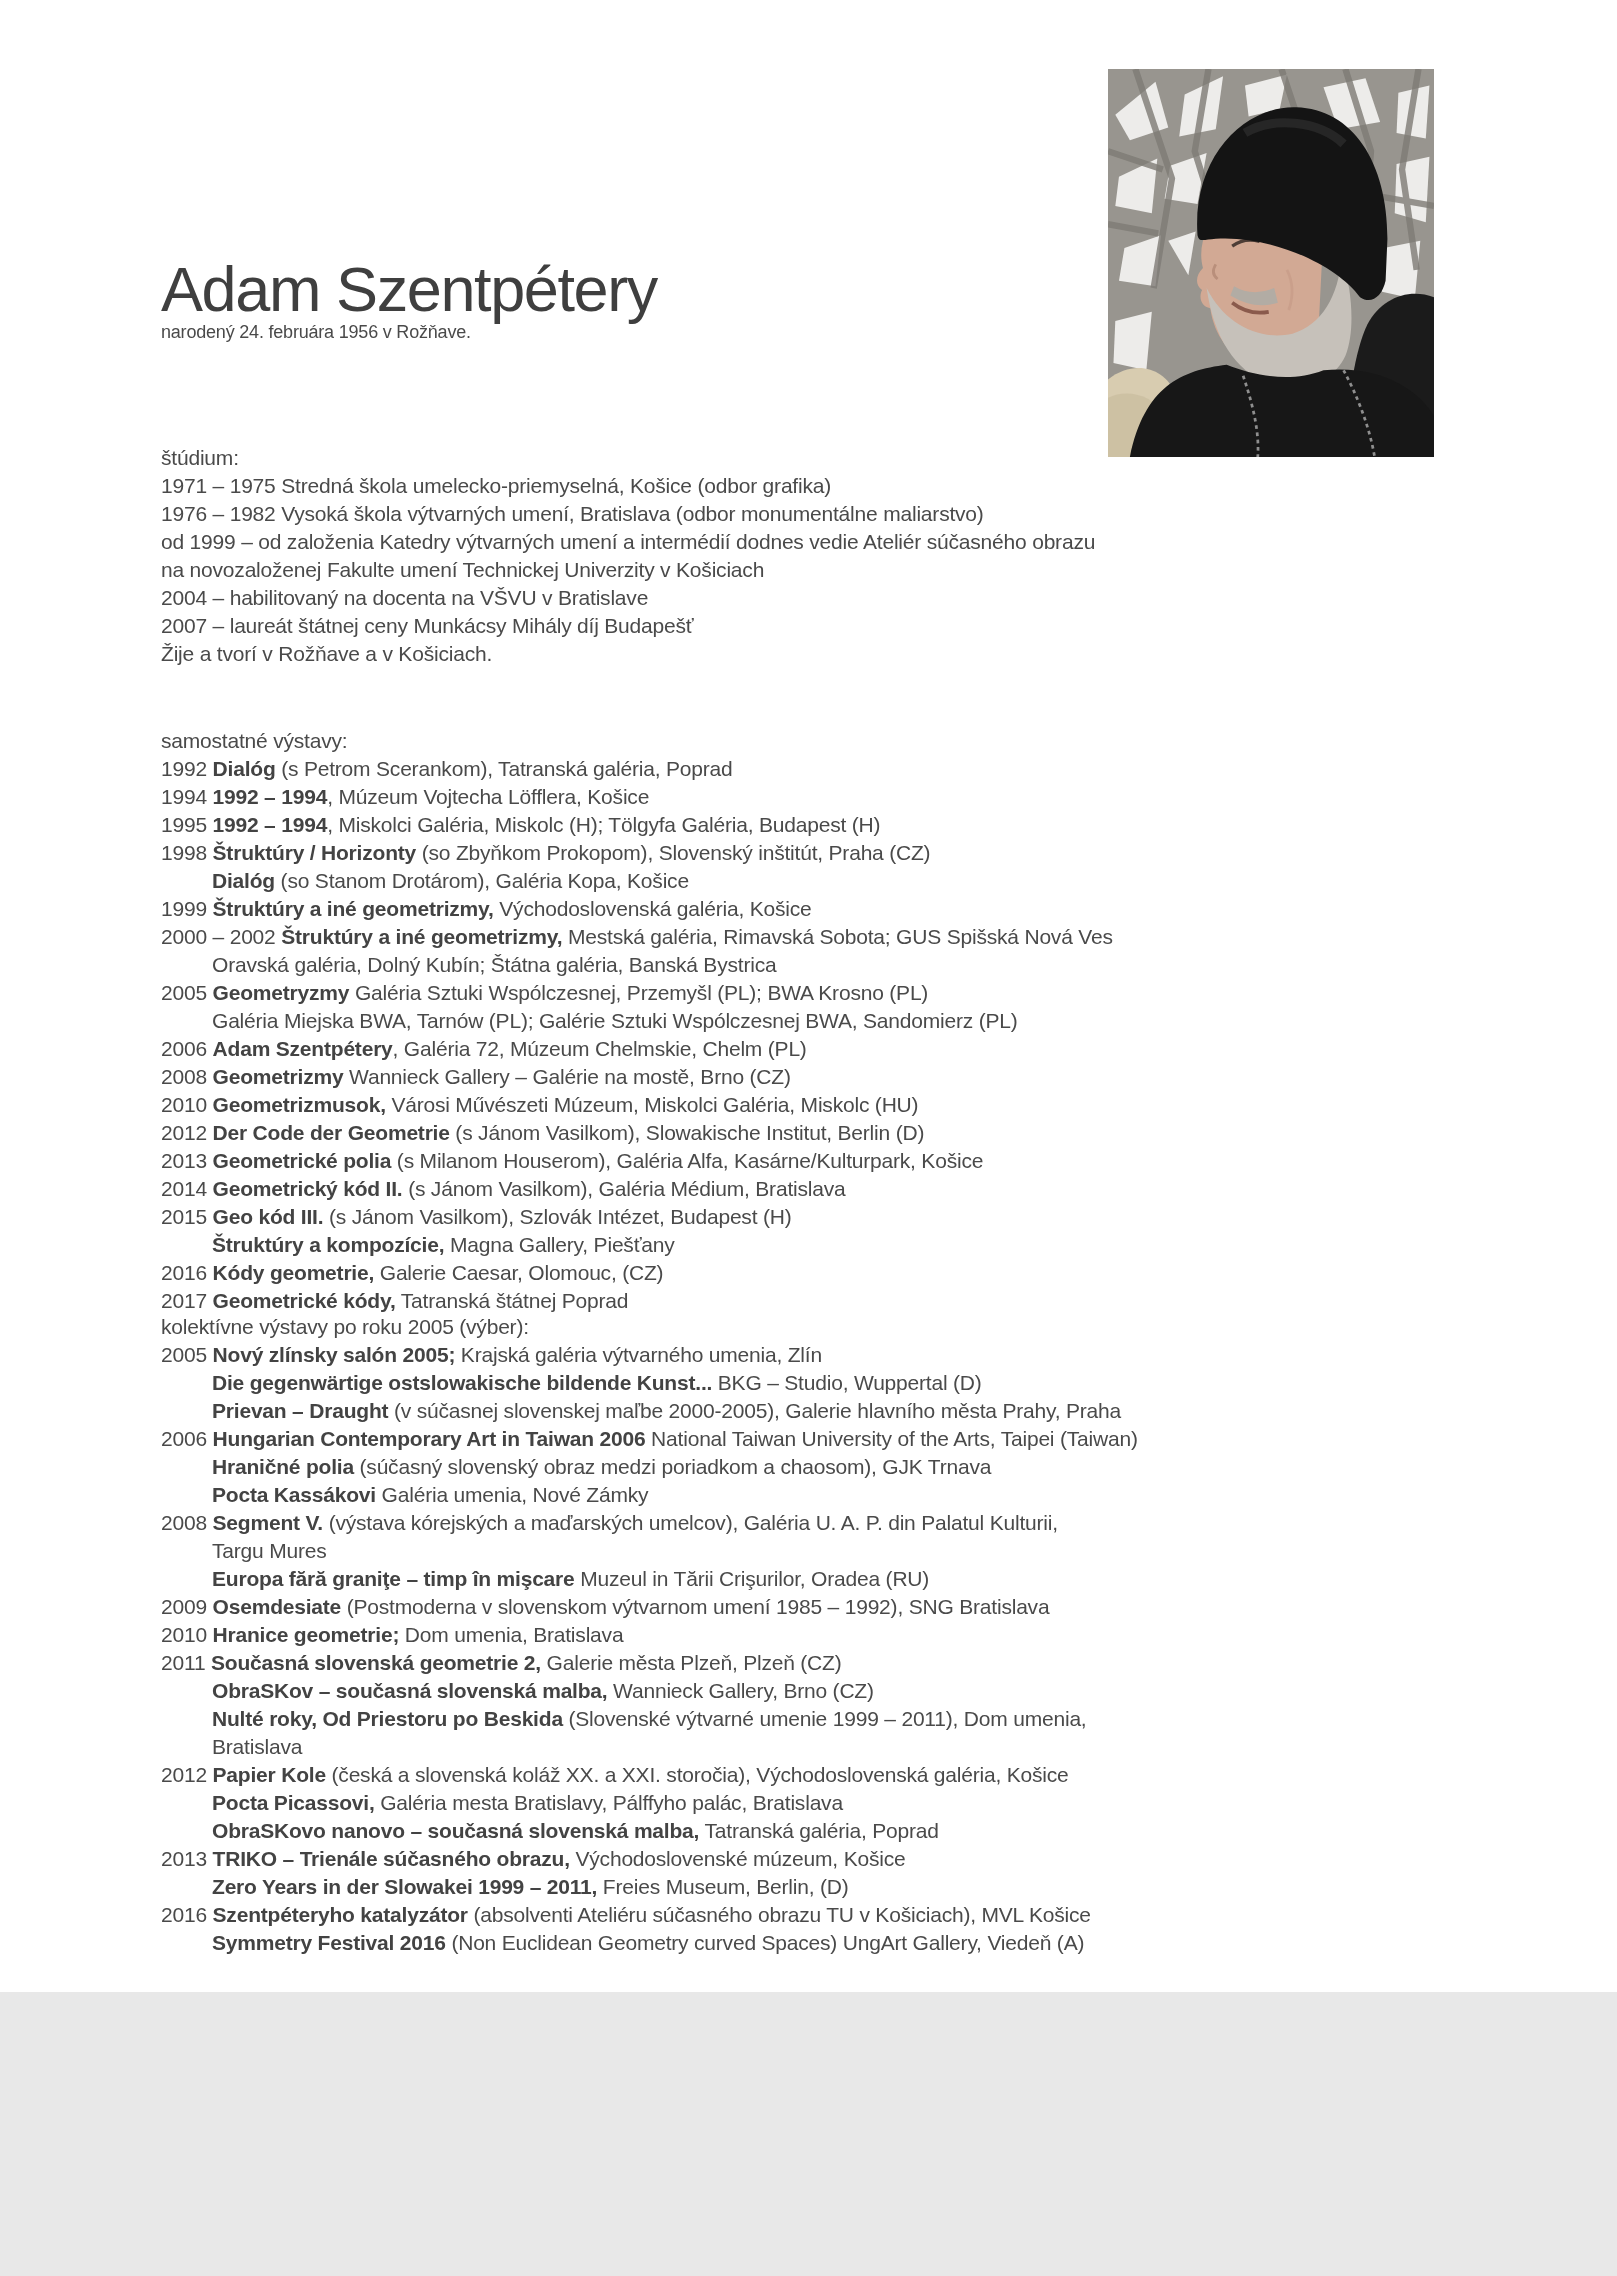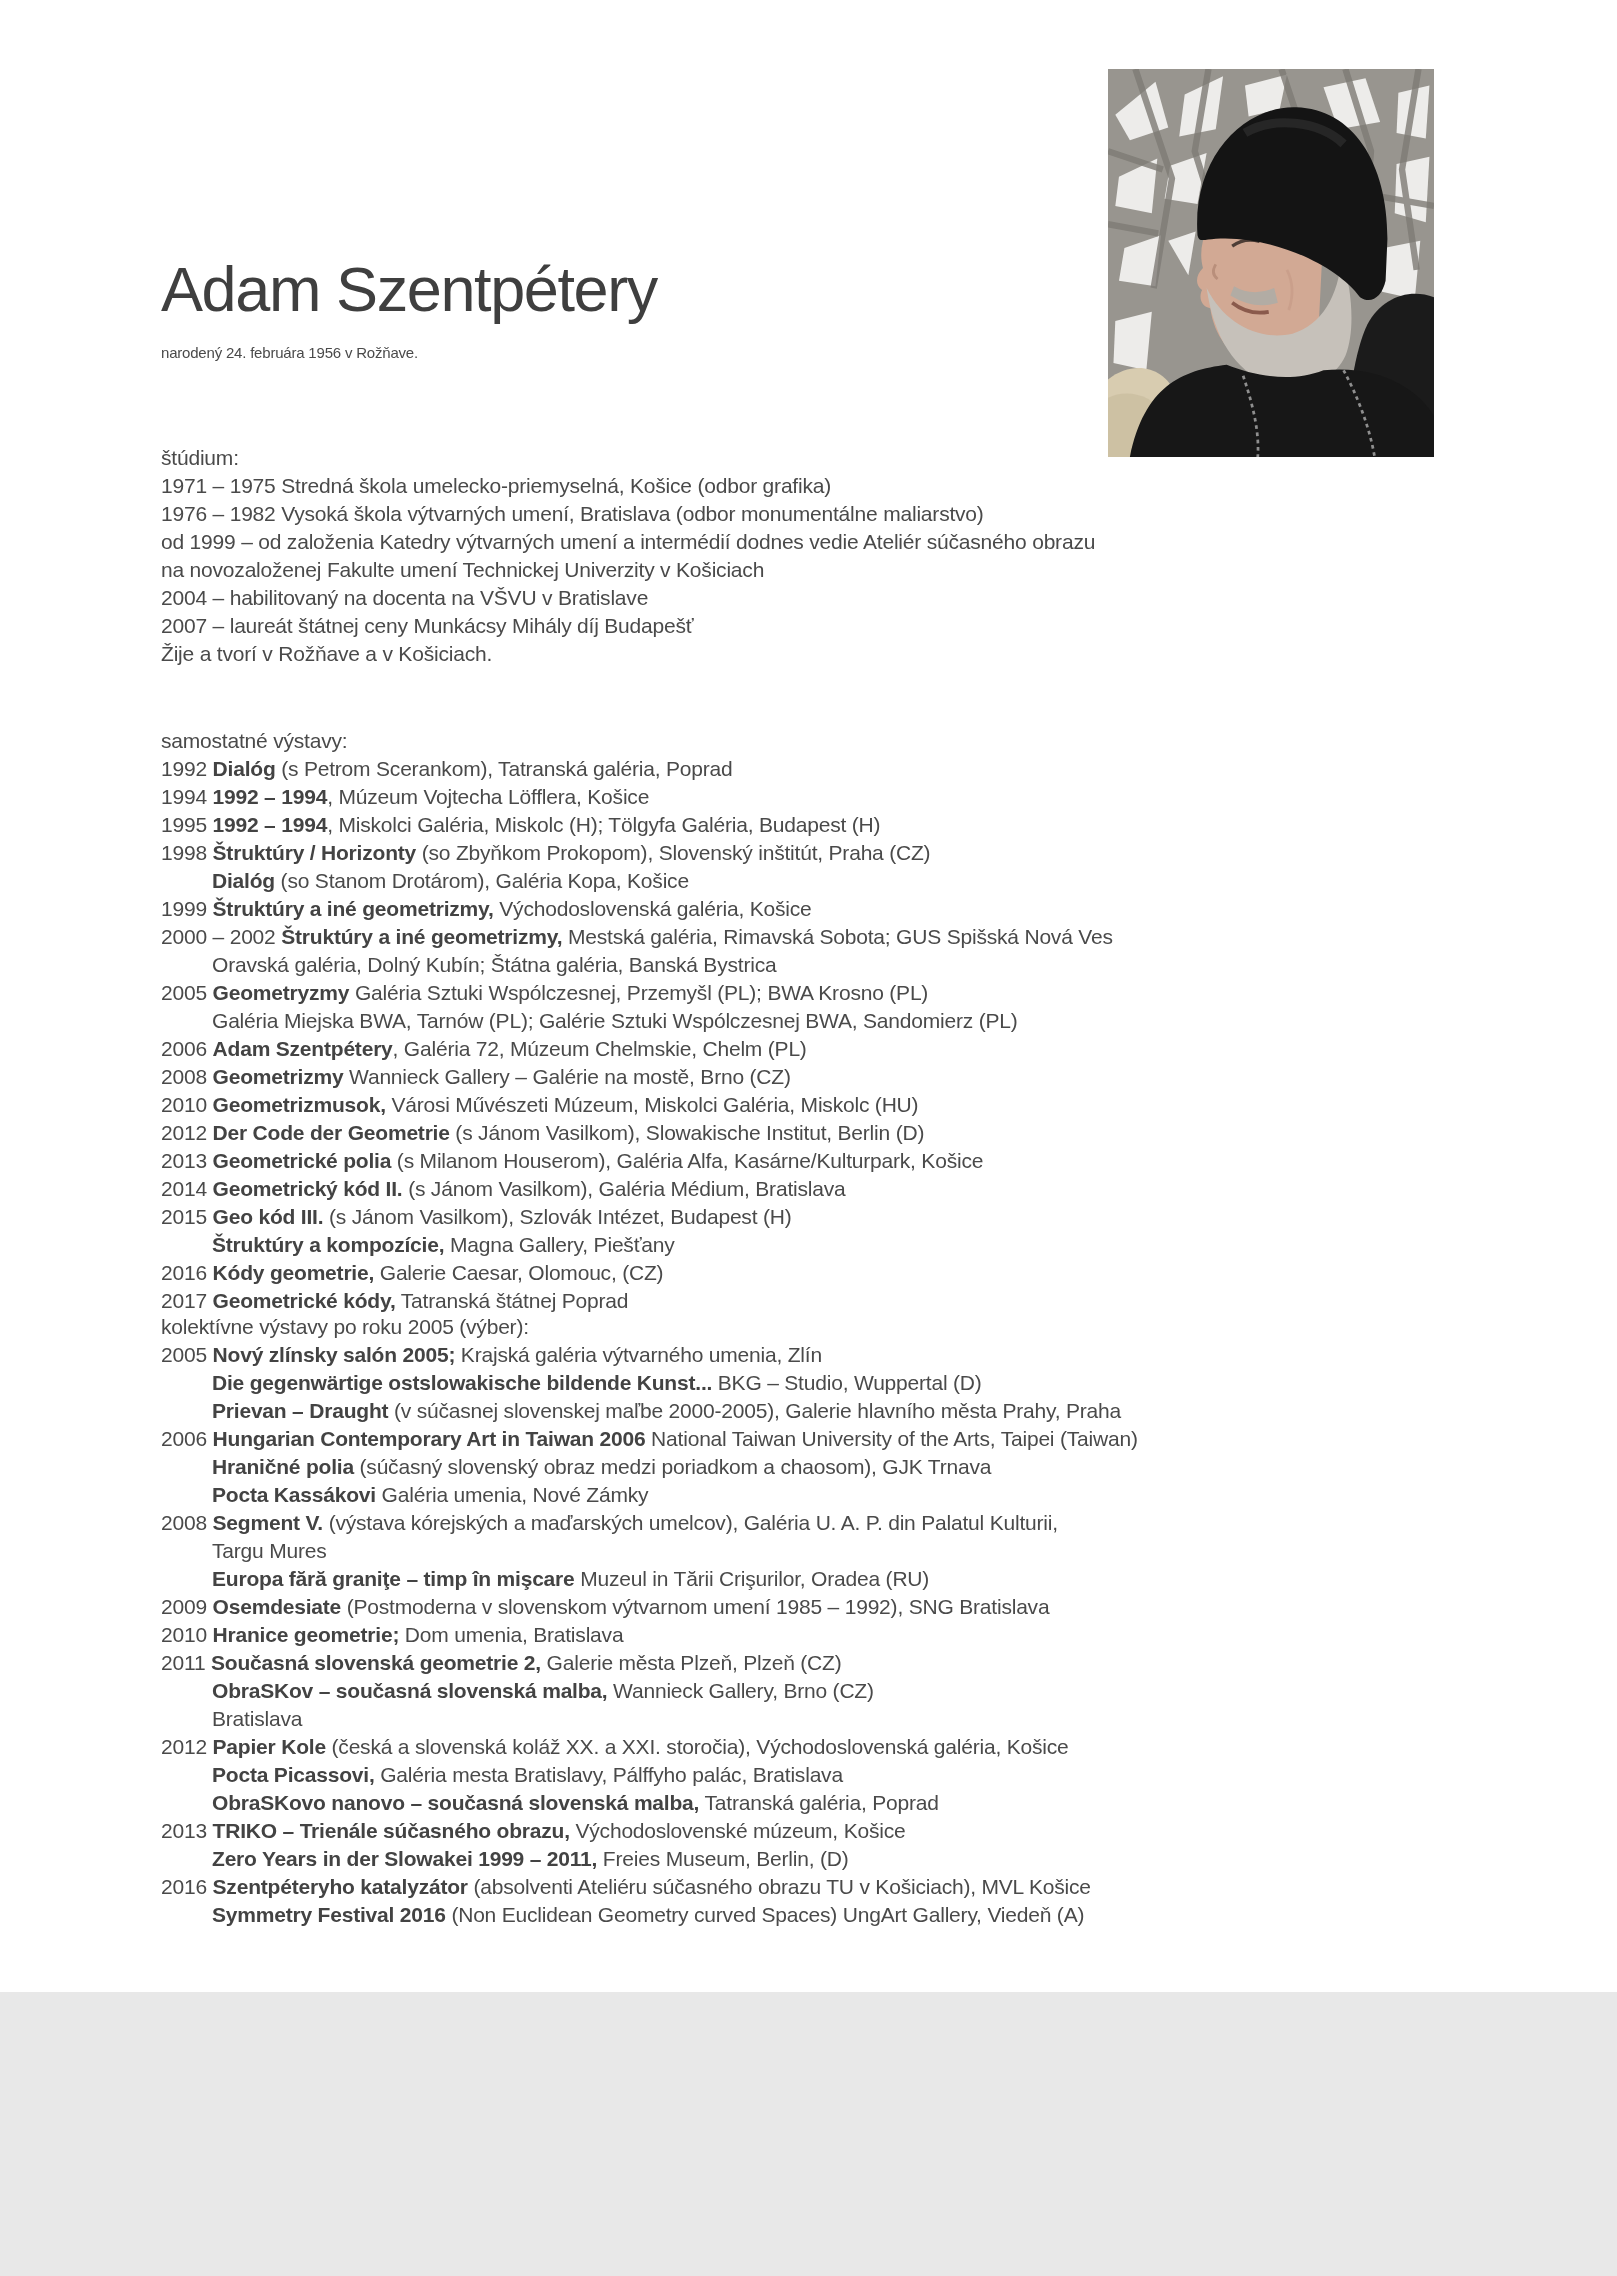--- a/index.html
+++ b/index.html
@@ -16,22 +16,22 @@
   .page-title {
     margin:0;
     font-size:63px;
     font-weight:400;
     letter-spacing:-1.4px;
     line-height:1;
     color:#3f3f3f;
     white-space:nowrap;
   }
   .subtitle {
-    margin-top:23px;
-    font-size:15px;
+    margin-top:1px;
+    font-size:18px;
     letter-spacing:-0.2px;
     white-space:nowrap;
   }
   .section { position:absolute; left:161px; right:37px; }
   .sec-studium { top:444px; }
   .sec-solo    { top:727px; }
   .sec-group   { top:1313px; }
   .line {
     font-size:21px;
     line-height:28px;
@@ -155,20 +155,21 @@
         <div class="line"><span>2006 </span><span class="b">Hungarian Contemporary Art in Taiwan 2006</span><span> National Taiwan University of the Arts, Taipei (Taiwan)</span></div>
         <div class="line cont"><span class="b">Hraničné polia</span><span> (súčasný slovenský obraz medzi poriadkom a chaosom), GJK Trnava</span></div>
         <div class="line cont"><span class="b">Pocta Kassákovi</span><span> Galéria umenia, Nové Zámky</span></div>
         <div class="line"><span>2008 </span><span class="b">Segment V.</span><span> (výstava kórejských a maďarských umelcov), Galéria U. A. P. din Palatul Kulturii,</span></div>
         <div class="line cont"><span>Targu Mures</span></div>
         <div class="line cont"><span class="b">Europa fără graniţe – timp în mişcare</span><span> Muzeul in Tării Crişurilor, Oradea (RU)</span></div>
         <div class="line"><span>2009 </span><span class="b">Osemdesiate</span><span> (Postmoderna v slovenskom výtvarnom umení 1985 – 1992), SNG Bratislava</span></div>
         <div class="line"><span>2010 </span><span class="b">Hranice geometrie;</span><span> Dom umenia, Bratislava</span></div>
         <div class="line"><span>2011 </span><span class="b">Současná slovenská geometrie 2,</span><span> Galerie města Plzeň, Plzeň (CZ)</span></div>
         <div class="line cont"><span class="b">ObraSKov – současná slovenská malba,</span><span> Wannieck Gallery, Brno (CZ)</span></div>
+        <div class="line cont"><span class="b">Nulté roky, Od Priestoru po Beskida</span><span> (Slovenské výtvarné umenie 1999 – 2011), Dom umenia,</span></div>
         <div class="line cont"><span>Bratislava</span></div>
         <div class="line"><span>2012 </span><span class="b">Papier Kole</span><span> (česká a slovenská koláž XX. a XXI. storočia), Východoslovenská galéria, Košice</span></div>
         <div class="line cont"><span class="b">Pocta Picassovi,</span><span> Galéria mesta Bratislavy, Pálffyho palác, Bratislava</span></div>
         <div class="line cont"><span class="b">ObraSKovo nanovo – současná slovenská malba,</span><span> Tatranská galéria, Poprad</span></div>
         <div class="line"><span>2013 </span><span class="b">TRIKO – Trienále súčasného obrazu,</span><span> Východoslovenské múzeum, Košice</span></div>
         <div class="line cont"><span class="b">Zero Years in der Slowakei 1999 – 2011,</span><span> Freies Museum, Berlin, (D)</span></div>
         <div class="line"><span>2016 </span><span class="b">Szentpéteryho katalyzátor</span><span> (absolventi Ateliéru súčasného obrazu TU v Košiciach), MVL Košice</span></div>
         <div class="line cont"><span class="b">Symmetry Festival 2016</span><span> (Non Euclidean Geometry curved Spaces) UngArt Gallery, Viedeň (A)</span></div>
       </div>
   </div>

